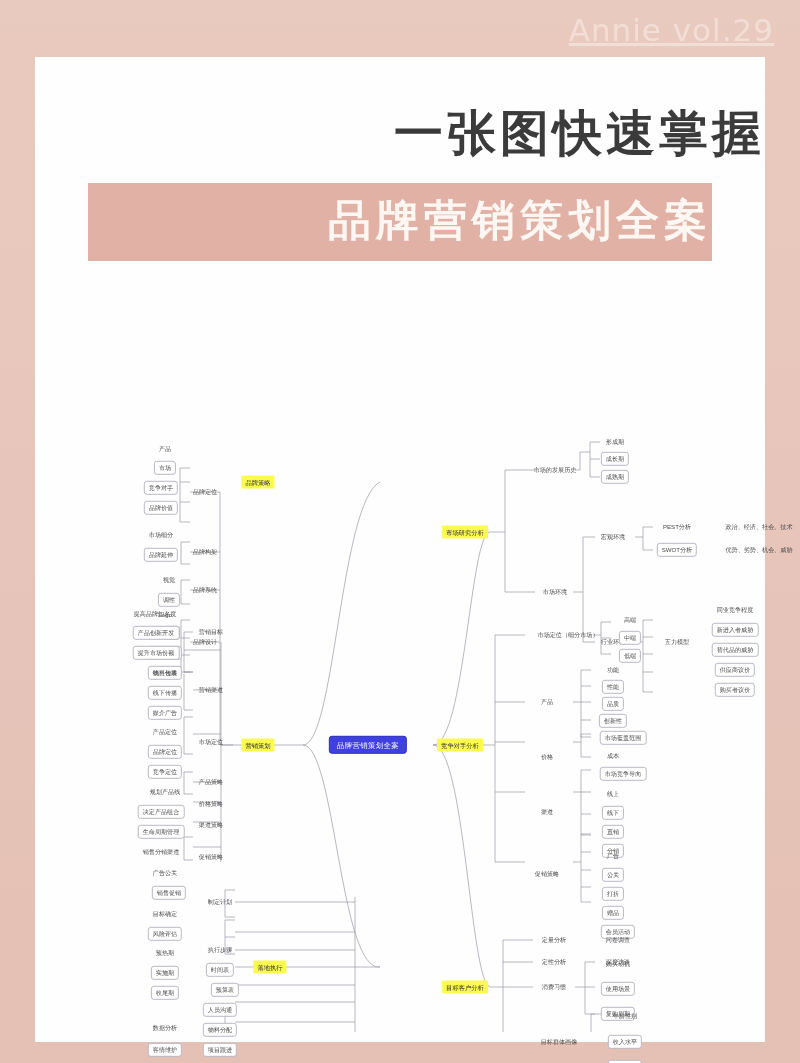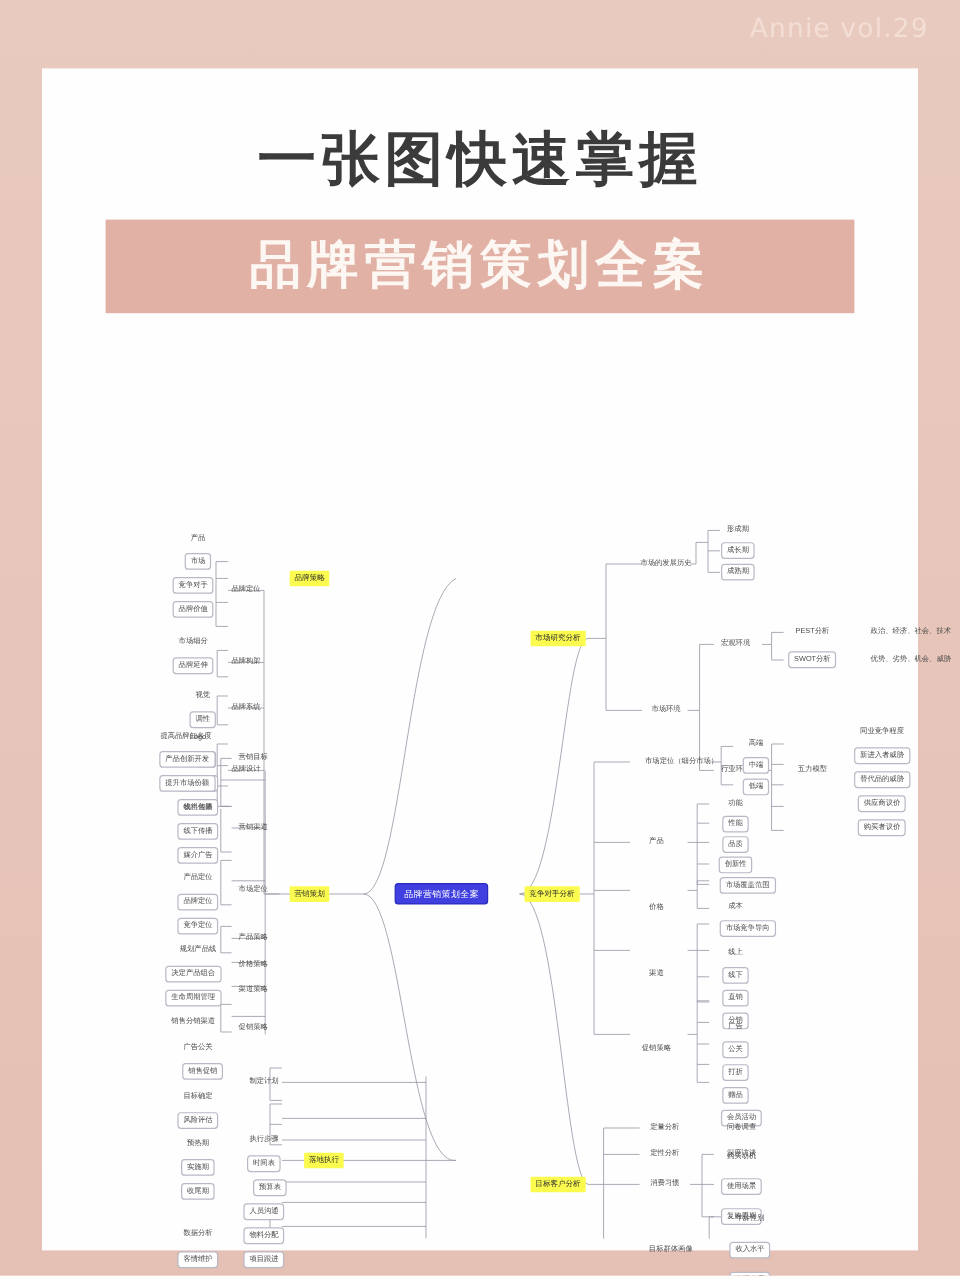--- a/index.html
+++ b/index.html
@@ -6,30 +6,30 @@
   html, body {
     width: 800px; height: 1063px;
     font-family: "Liberation Sans", "DejaVu Sans", sans-serif;
   }
   body { background: #e6c3b7; position: relative; overflow: hidden; }
 
   #poster { position: absolute; inset: 0; background: linear-gradient(180deg,#e9cabf 0%,#e5c0b4 100%); }
 
   #byline {
     position: absolute; top: 12px; right: 26px;
-    font-size: 22px; letter-spacing: 1px; color: #f3ded6;
-    font-family: "DejaVu Sans", sans-serif; font-weight: 400;
+    font-size: 31px; letter-spacing: 1px; color: #f3ded6;
+    font-family: "DejaVu Sans", sans-serif; font-weight: 400; text-decoration: underline;
   }
 
   #card {
     position: absolute; left: 35px; top: 57px; width: 730px; height: 985px;
     background: #fefefe;
   }
 
-  #head { padding-top: 50px; text-align: center; }
+  #head { padding-top: 50px; text-align: right; }
   #title-main {
     font-size: 49px; font-weight: 800; color: #3b3b3b;
     letter-spacing: 4px; line-height: 1.1;
   }
   #title-band {
     margin: 22px 53px 0 53px; background: #e2b1a5; padding: 9px 0 11px 0;
   }
   #title-sub {
     font-size: 43px; font-weight: 800; color: #fdf7f3; letter-spacing: 5px;
   }

